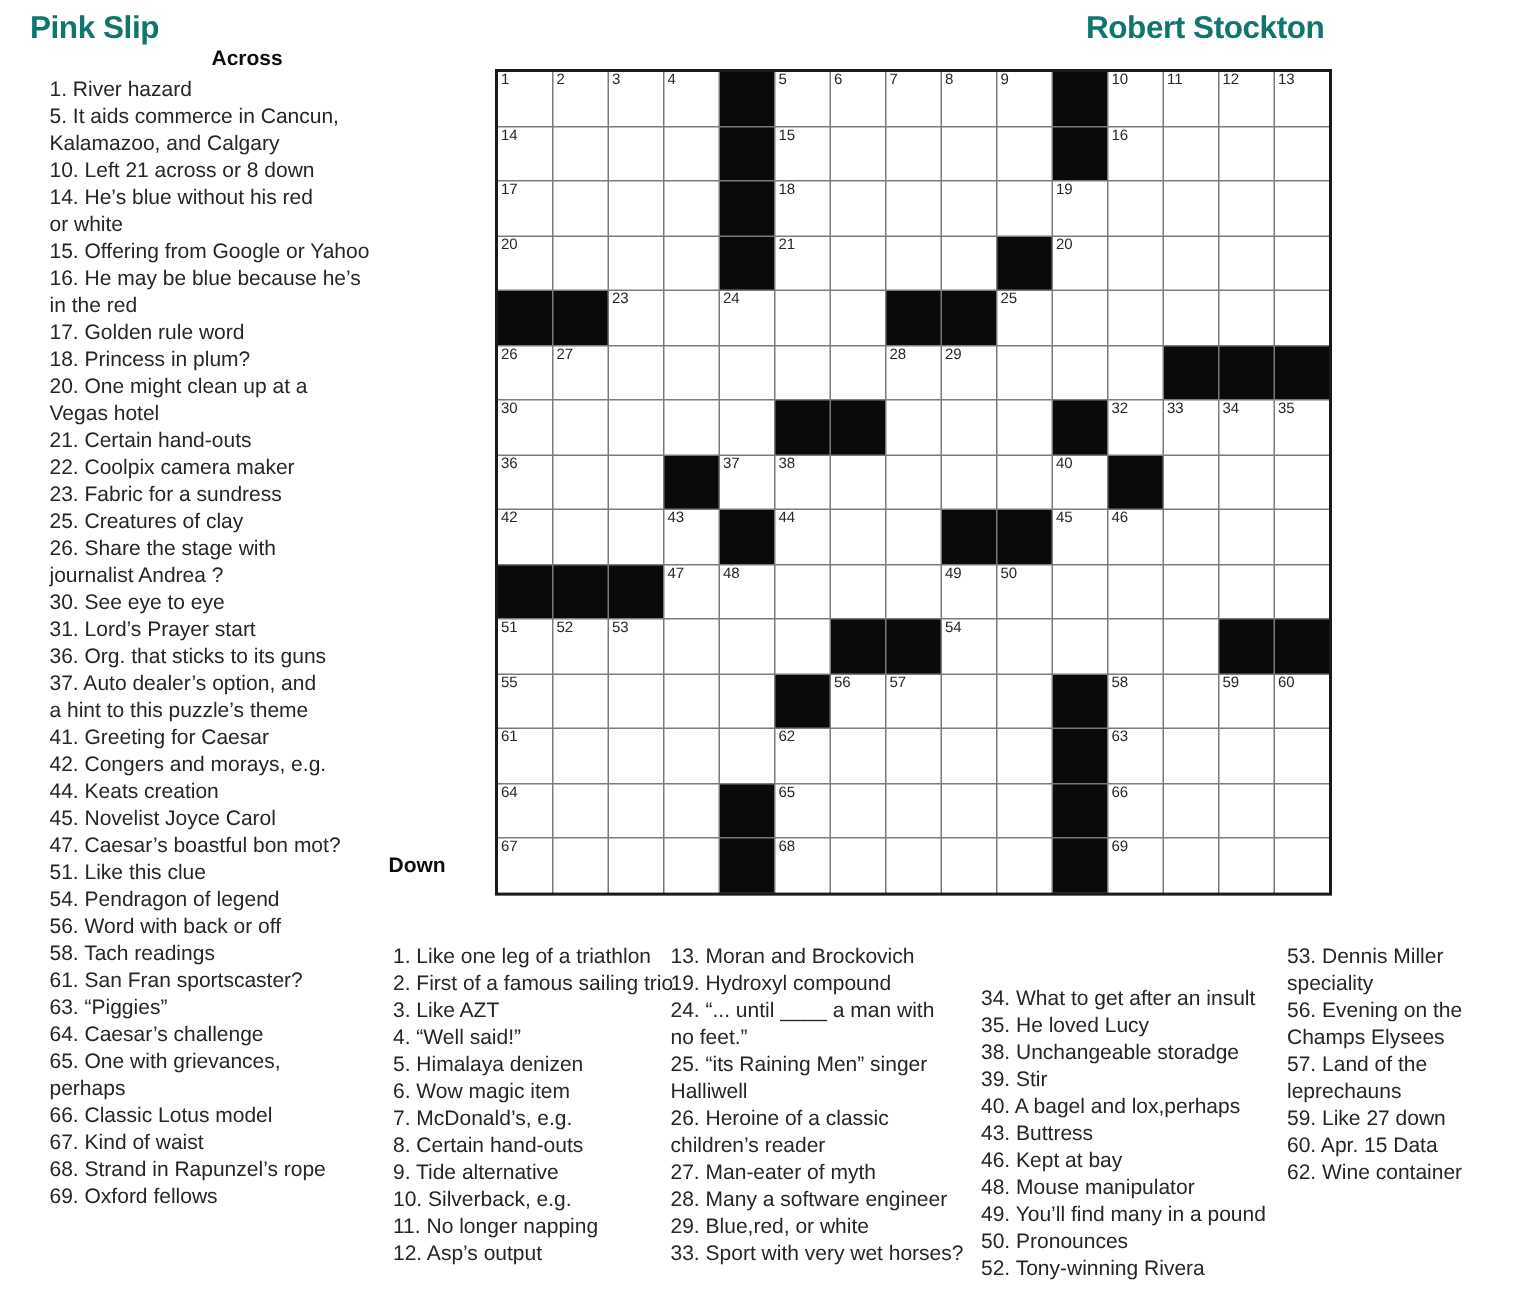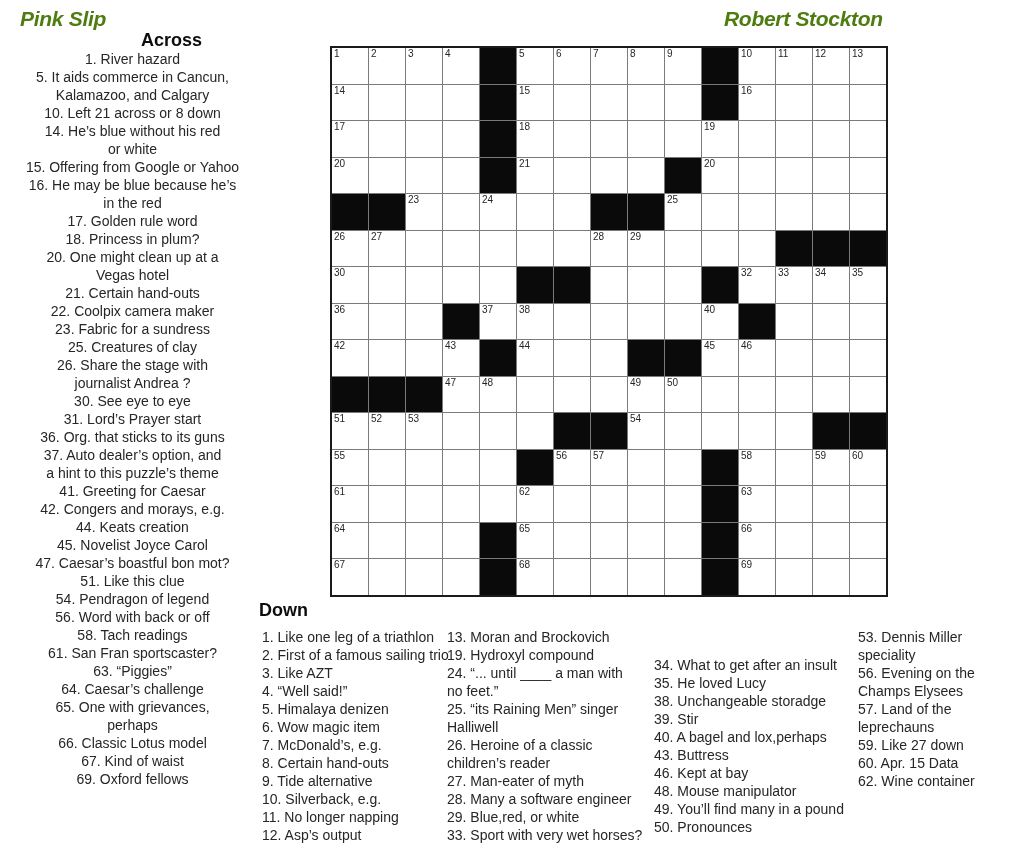--- a/index.html
+++ b/index.html
@@ -1,29 +1,29 @@
 <!DOCTYPE html>
 <html><head>
 <meta charset="utf-8">
 <style>
   html,body { margin:0; padding:0; background:#fff; }
   .page {
     position:relative; width:1024px; height:867px; overflow:hidden;
     background:#ffffff; color:#111;
     font-family:"Liberation Sans", sans-serif;
   }
-  .title { position:absolute; font-weight:bold; font-size:21px; letter-spacing:-0.3px; color:#4d7c0f;font-style:italic; }
+  .title { position:absolute; font-weight:bold; font-size:21px; letter-spacing:-0.3px; color:#0f766e; }
   .title-left  { left:20px;  top:7px; }
   .title-right { left:708px; top:7px;margin-left:16px; }
-  .section-heading { position:absolute; font-weight:bold; font-size:18px; color:#0d0d0d; }
+  .section-heading { position:absolute; font-weight:bold; font-size:14px; color:#0d0d0d; }
   .across-heading { left:141px; top:30px; }
-  .down-heading   { left:259px; top:600px;text-align:right; }
+  .down-heading   { left:259px; top:568px;text-align:right; }
 
   .clue-list { position:absolute; }
-  .across-list { left:15px; top:50px; width:235px;text-align:center; }
+  .across-list { left:33px; top:50px; width:235px; }
   .down-col { position:absolute; top:628px; }
   #down-col-0 { left:262px; width:195px; }
   #down-col-1 { left:447px; width:215px; }
   #down-col-2 { left:654px; width:210px;margin-top:28px; }
   #down-col-3 { left:858px; width:165px; }
   .clue {
     white-space:pre-line; font-size:14px; line-height:18px; color:#262626;
   }
 
   .grid {
@@ -84,20 +84,21 @@
       <div class="clue">54. Pendragon of legend</div>
       <div class="clue">56. Word with back or off</div>
       <div class="clue">58. Tach readings</div>
       <div class="clue">61. San Fran sportscaster?</div>
       <div class="clue">63. “Piggies”</div>
       <div class="clue">64. Caesar’s challenge</div>
       <div class="clue">65. One with grievances,
 perhaps</div>
       <div class="clue">66. Classic Lotus model</div>
       <div class="clue">67. Kind of waist</div>
+      <div class="clue">68. Strand in Rapunzel’s rope</div>
       <div class="clue">69. Oxford fellows</div>
     </div>
 
   <div class="grid" id="grid">
       <div class="cell">
         <span class="num">1</span>
       </div>
       <div class="cell">
         <span class="num">2</span>
       </div>
@@ -487,20 +488,21 @@
       <div class="clue">34. What to get after an insult</div>
       <div class="clue">35. He loved Lucy</div>
       <div class="clue">38. Unchangeable storadge</div>
       <div class="clue">39. Stir</div>
       <div class="clue">40. A bagel and lox,perhaps</div>
       <div class="clue">43. Buttress</div>
       <div class="clue">46. Kept at bay</div>
       <div class="clue">48. Mouse manipulator</div>
       <div class="clue">49. You’ll find many in a pound</div>
       <div class="clue">50. Pronounces</div>
+      <div class="clue">52. Tony-winning Rivera</div>
     </div>
   <div class="down-col" id="down-col-3">
       <div class="clue">53. Dennis Miller
 speciality</div>
       <div class="clue">56. Evening on the
 Champs Elysees</div>
       <div class="clue">57. Land of the
 leprechauns</div>
       <div class="clue">59. Like 27 down</div>
       <div class="clue">60. Apr. 15 Data</div>

